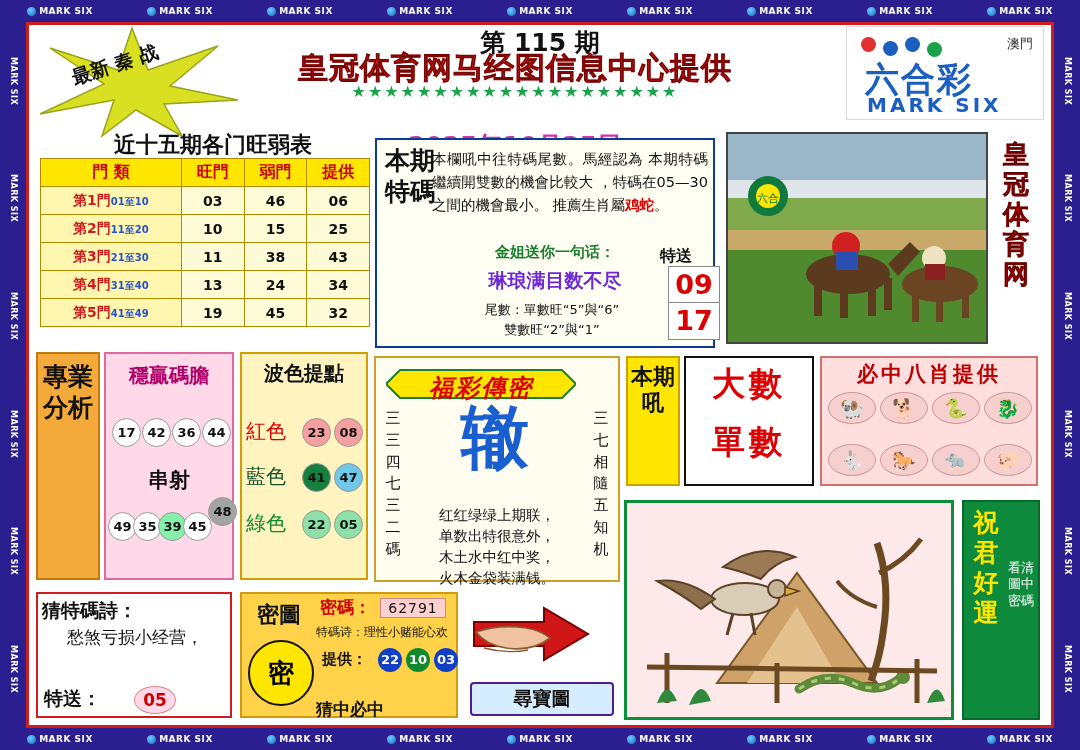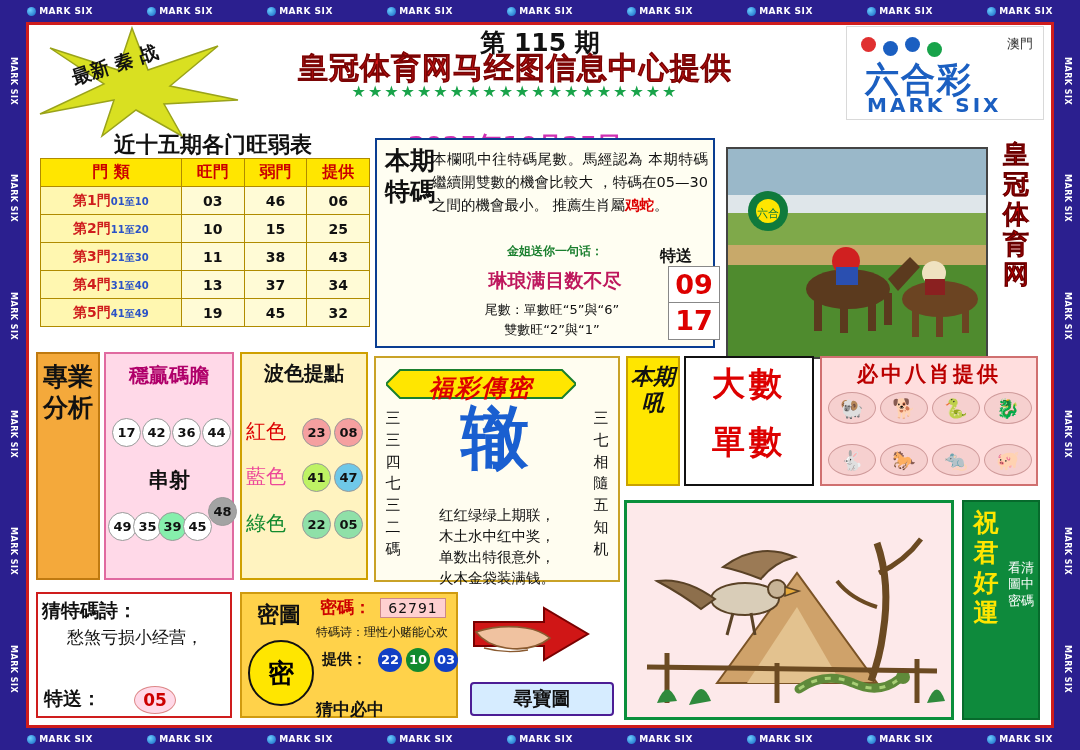--- a/index.html
+++ b/index.html
@@ -42,56 +42,56 @@
   table.freq td.num{color:#111;background:#fffbd6;}
   .mlabel{color:#cf1d1d;font-size:14px;}
   .mrange{color:#2a52c7;font-size:10px;}
 
   
   .panel{position:absolute;box-sizing:border-box;}
   .p-special{left:375px;top:138px;width:340px;height:210px;border:2px solid #0a3d91;background:#fffef2;}
   .bq-label{position:absolute;left:382px;top:145px;width:56px;text-align:center;font-size:25px;font-weight:bold;color:#111;line-height:1.25;}
   .bq-text{position:absolute;left:432px;top:148px;width:276px;font-size:14.5px;line-height:1.6;color:#111;text-align:justify;}
   .hl-red{color:#d00;font-weight:bold;}
-  .jin{position:absolute;left:440px;top:243px;width:230px;text-align:center;font-size:12px;font-weight:bold;color:#1a7f2e;}
-  .jin2{position:absolute;left:440px;top:268px;width:230px;text-align:center;font-size:19px;font-weight:bold;color:#be185d;}
+  .jin{position:absolute;left:440px;top:243px;width:230px;text-align:center;font-size:15px;font-weight:bold;color:#1a7f2e;}
+  .jin2{position:absolute;left:440px;top:268px;width:230px;text-align:center;font-size:19px;font-weight:bold;color:#6d28d9;}
   .weishu{position:absolute;left:432px;top:300px;width:240px;font-size:13px;line-height:1.5;color:#111;text-align:center;}
   .tesong-lbl{position:absolute;left:660px;top:246px;font-size:16px;font-weight:bold;color:#111;}
   .tnum{position:absolute;left:668px;width:50px;height:36px;border:1px solid #888;background:#fff;color:#d00;font-size:27px;font-weight:bold;text-align:center;line-height:36px;}
 
   
-  .photo{left:726px;top:132px;width:262px;height:212px;border:2px solid #444;overflow:hidden;background:#0f766e;margin-top:15px;}
+  .photo{left:726px;top:132px;width:262px;height:212px;border:2px solid #444;overflow:hidden;background:#0f766e;}
   .vert-title{position:absolute;left:992px;top:140px;width:48px;font-size:26px;font-weight:bold;color:#d00;line-height:1.15;text-align:center;-webkit-text-stroke:.5px #600;}
 
   
   .p-pro{left:36px;top:352px;width:64px;height:228px;background:#f4a93b;border:2px solid #c07a10;}
   .pro-text{position:absolute;left:36px;top:362px;width:64px;text-align:center;font-size:25px;font-weight:bold;color:#111;line-height:1.22;}
 
   .p-wen{left:104px;top:352px;width:130px;height:228px;background:#ffd9e8;border:2px solid #e06aa0;}
   .wen-title{position:absolute;left:104px;top:362px;width:130px;text-align:center;font-size:20px;font-weight:bold;color:#b0006a;}
   .ball{position:absolute;width:27px;height:27px;border-radius:50%;color:#111;font-size:13px;font-weight:bold;text-align:center;line-height:27px;border:1px solid #999;}
   .chuanshe{position:absolute;left:104px;top:466px;width:130px;text-align:center;font-size:21px;font-weight:bold;color:#111;}
 
   .p-bo{left:240px;top:352px;width:128px;height:228px;background:#fff3c0;border:2px solid #cfa000;}
   .bo-title{position:absolute;left:240px;top:360px;width:128px;text-align:center;font-size:20px;font-weight:bold;color:#111;}
   .bo-row-lbl{position:absolute;left:246px;width:56px;font-size:20px;font-weight:normal;}
-  .red-l{color:#d00;} .blue-l{color:#ec4899;} .green-l{color:#118a2e;}
+  .red-l{color:#d00;} .blue-l{color:#14532d;} .green-l{color:#118a2e;}
 
   
   .p-fu{left:374px;top:356px;width:246px;height:226px;background:#fffdf0;border:2px solid #c9a227;}
   .fu-banner{position:absolute;left:386px;top:364px;width:190px;height:40px;}
   .fu-banner-txt{position:absolute;left:386px;top:372px;width:190px;text-align:center;font-size:24px;font-weight:bold;color:#d00;letter-spacing:2px;font-style:italic;}
   .fu-left{position:absolute;left:382px;top:408px;width:22px;font-size:15px;color:#111;line-height:1.45;text-align:center;}
   .fu-right{position:absolute;left:590px;top:408px;width:22px;font-size:15px;color:#111;line-height:1.45;text-align:center;}
   .fu-big{position:absolute;left:420px;top:404px;width:150px;text-align:center;font-size:68px;font-weight:bold;color:#1a5fd0;line-height:1;}
   .fu-poem{position:absolute;left:380px;top:505px;width:234px;text-align:center;font-size:14.5px;color:#111;line-height:1.45;}
 
   
   .p-hou{left:626px;top:356px;width:54px;height:130px;background:#ffe600;border:2px solid #c9a200;}
-  .hou-txt{position:absolute;left:626px;top:364px;width:54px;text-align:center;font-size:22px;font-weight:bold;color:#111;line-height:1.2;font-style:italic;}
+  .hou-txt{position:absolute;left:626px;top:364px;width:54px;text-align:center;font-size:22px;font-weight:bold;color:#111;line-height:1.2;}
   .p-da{left:684px;top:356px;width:130px;height:130px;background:#fff;border:2px solid #111;}
   .da-txt{position:absolute;left:684px;top:362px;width:130px;text-align:center;font-size:33px;font-weight:bold;color:#d00;letter-spacing:4px;}
   .dan-txt{position:absolute;left:684px;top:420px;width:130px;text-align:center;font-size:33px;font-weight:bold;color:#d00;letter-spacing:4px;}
 
   
   .p-sx{left:820px;top:356px;width:218px;height:130px;background:#ffdede;border:2px solid #d07070;}
   .sx-title{position:absolute;left:820px;top:360px;width:218px;text-align:center;font-size:21px;font-weight:bold;color:#b00;letter-spacing:3px;}
   .sx-cell{position:absolute;width:46px;height:30px;border-radius:50%;background:#f6d0cf;border:1px solid #cf9b9b;display:flex;align-items:center;justify-content:center;font-size:19px;}
 
   
@@ -270,21 +270,21 @@
     </tr>
     <tr>
       <td><span class="mlabel">第3門</span><span class="mrange">21至30</span></td>
       <td class="num">11</td>
       <td class="num">38</td>
       <td class="num">43</td>
     </tr>
     <tr>
       <td><span class="mlabel">第4門</span><span class="mrange">31至40</span></td>
       <td class="num">13</td>
-      <td class="num">37</td>
+      <td class="num">24</td>
       <td class="num">34</td>
     </tr>
     <tr>
       <td><span class="mlabel">第5門</span><span class="mrange">41至49</span></td>
       <td class="num">19</td>
       <td class="num">45</td>
       <td class="num">32</td>
     </tr>
   </tbody>
     </table>
@@ -354,38 +354,38 @@
   <div class="ball" style="left:158px;top:512px;background:#86efac;">39</div>
   <div class="ball" style="left:183px;top:512px;background:#fff;">45</div>
   <div class="ball" style="left:208px;top:497px;background:#a3a3a3;">48</div>
 
   <div class="panel p-bo"></div>
   <div class="bo-title">波色提點</div>
   <div class="bo-row-lbl red-l" style="top:418px;">紅色</div>
   <div class="ball" style="left:302px;top:418px;background:#f5a0a0;">23</div>
   <div class="ball" style="left:334px;top:418px;background:#f5a0a0;">08</div>
   <div class="bo-row-lbl blue-l" style="top:463px;">藍色</div>
-  <div class="ball" style="left:302px;top:463px;background:#bef264;">41</div>
+  <div class="ball" style="left:302px;top:463px;background:#15803d;">41</div>
   <div class="ball" style="left:334px;top:463px;background:#6fc8e8;">47</div>
   <div class="bo-row-lbl green-l" style="top:510px;">綠色</div>
   <div class="ball" style="left:302px;top:510px;background:#8fe0a8;">22</div>
   <div class="ball" style="left:334px;top:510px;background:#8fe0a8;">05</div>
 
   <div class="panel p-fu"></div>
   <svg class="fu-banner" viewBox="0 0 190 40">
     <polygon points="0,20 14,6 176,6 190,20 176,34 14,34" fill="#ffe600" stroke="#1a7f2e" stroke-width="2"></polygon>
   </svg>
   <div class="fu-banner-txt">福彩傳密</div>
   <div class="fu-left">三三四七三二碼</div>
   <div class="fu-right">三七相隨五知机</div>
   <div class="fu-big">辙</div>
   <div class="fu-poem">
     <div>红红绿绿上期联，</div>
+    <div>单数出特很意外，</div>
     <div>木土水中红中奖，</div>
-    <div>单数出特很意外，</div>
     <div>火木金袋装满钱。</div>
   </div>
 
   <div class="panel p-hou"></div>
   <div class="hou-txt">本期吼</div>
   <div class="panel p-da"></div>
   <div class="da-txt">大數</div>
   <div class="dan-txt">單數</div>
 
   <div class="panel p-sx"></div>

